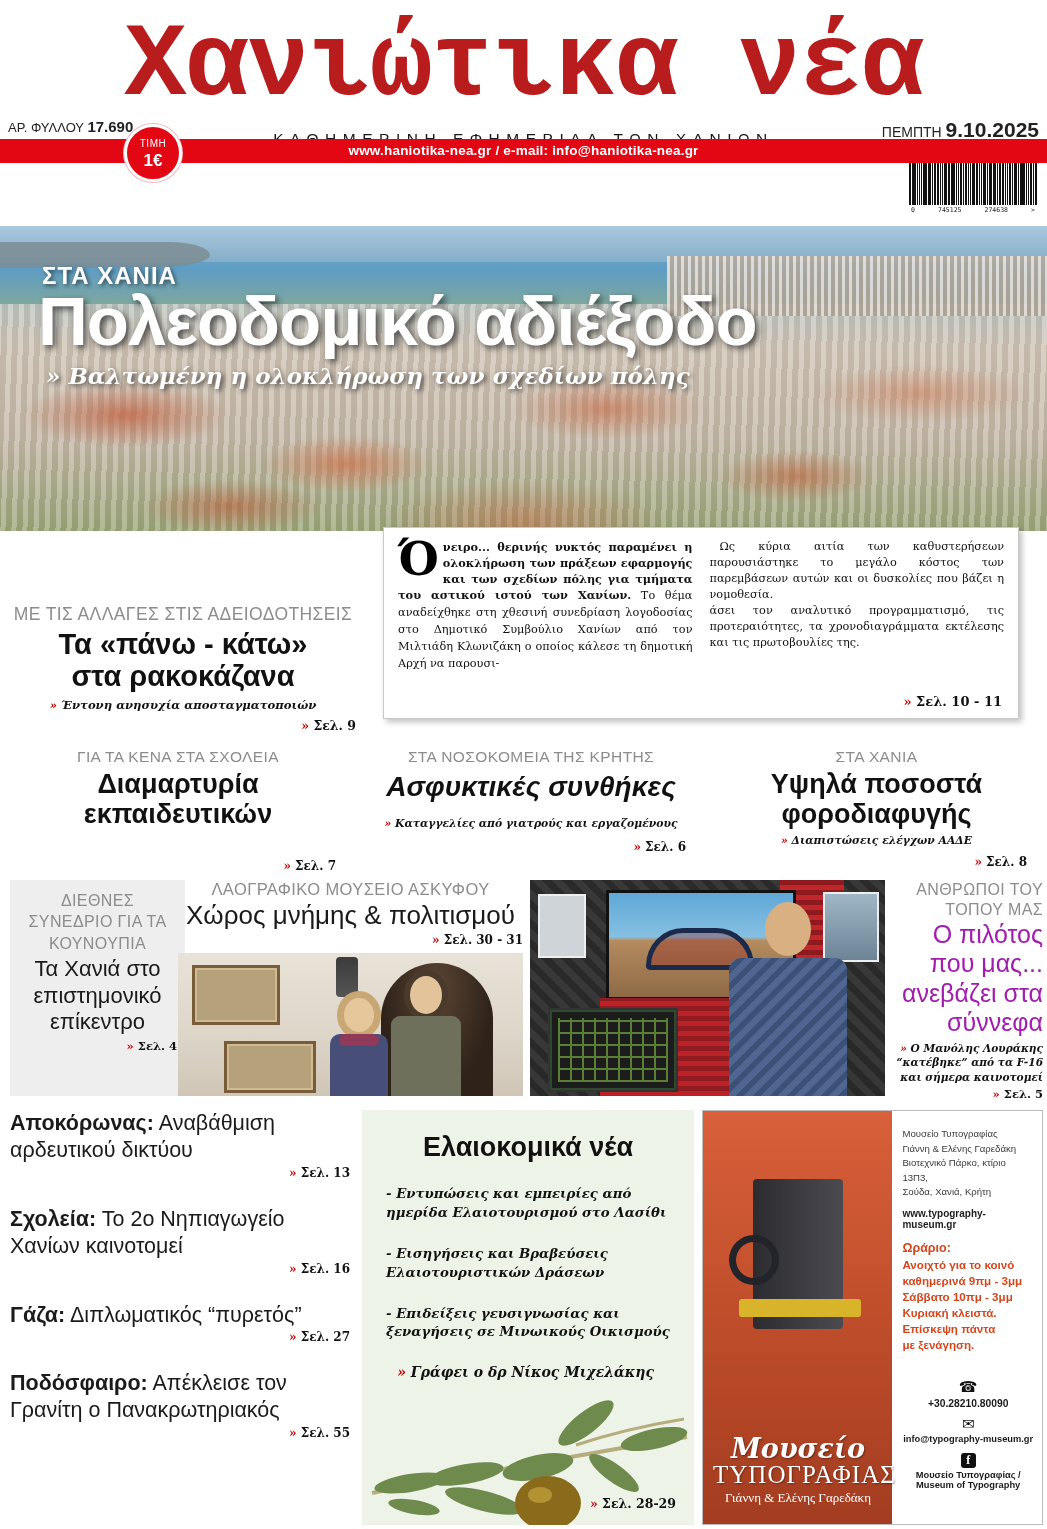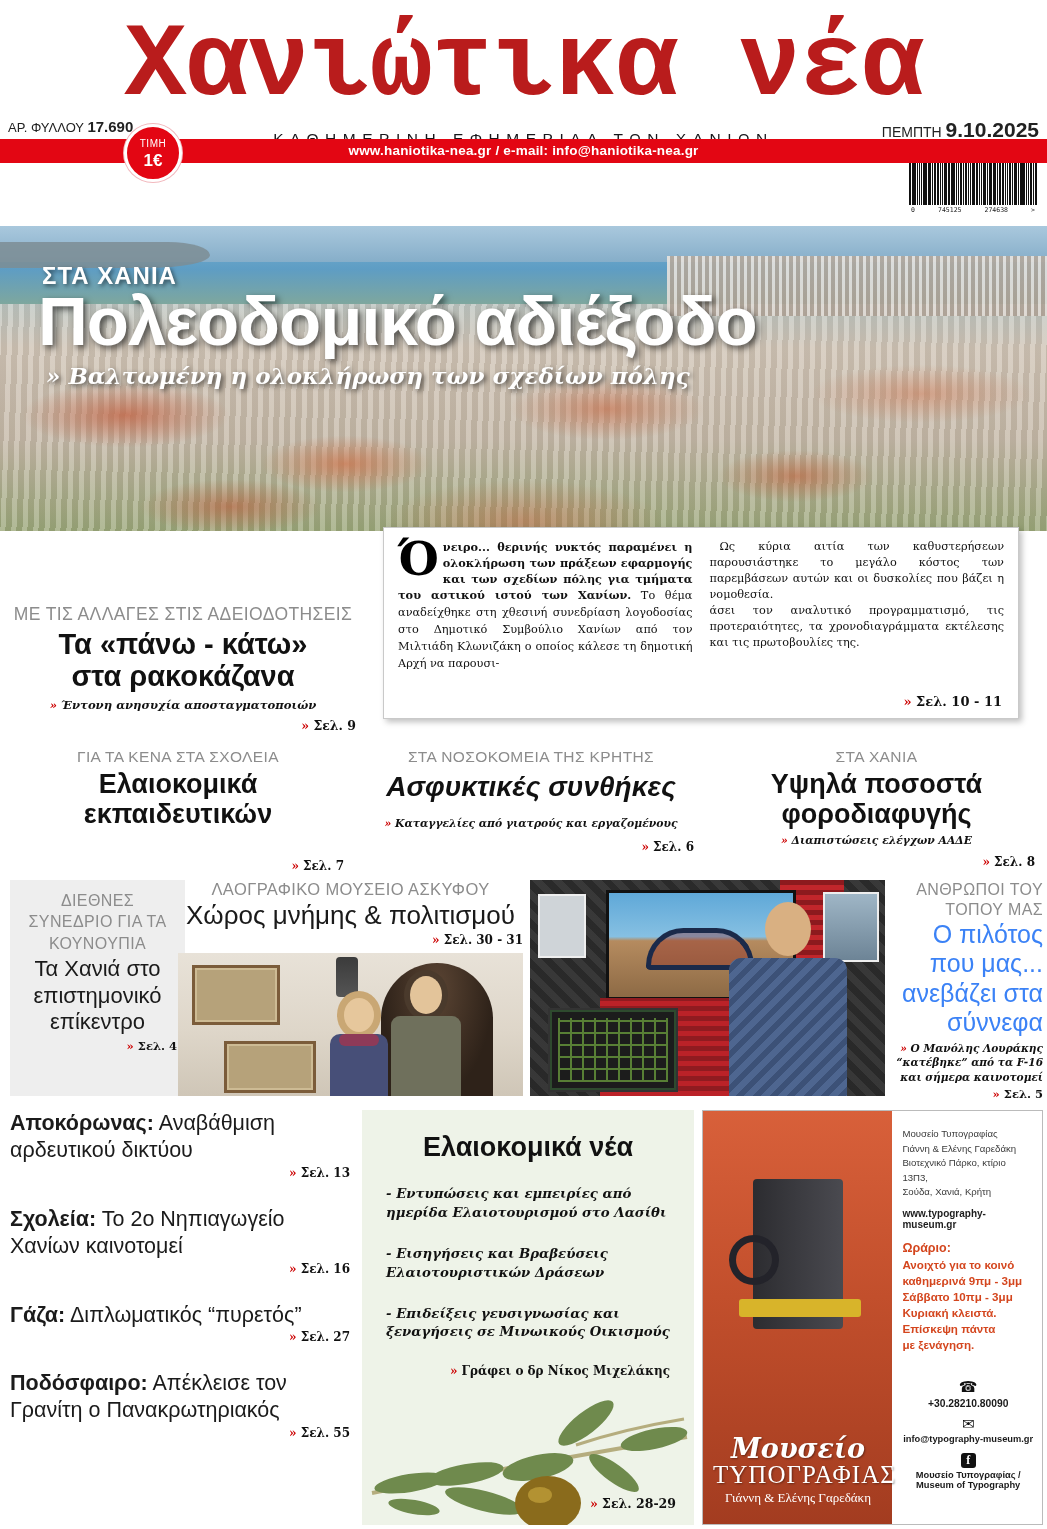--- a/index.html
+++ b/index.html
@@ -178,21 +178,21 @@
     font-family: "DejaVu Serif", serif; font-style: italic; font-weight: 700;
     font-size: 11.6px; color:#111; margin-top: 5px;
   }
   .ref-r {
     font-family: "DejaVu Serif", serif; font-weight: 700; font-size: 12.5px;
     color:#111; text-align: right; margin-top: 6px;
   }
 
   
   .trio { position: absolute; left: 0; top: 748px; width: 1047px; display: flex; }
-  .trio .cell { padding: 0 12px; text-align: center; }
+  .trio .cell { padding: 0 20px; text-align: center; }
   .trio .c-a { width: 356px; }
   .trio .c-b { width: 350px; }
   .trio .c-c { width: 341px; }
   .trio .kicker { font-size: 15.5px; }
   .trio .hl-bold { font-size: 27px; }
   .trio .hl-italic {
     font-family: "Liberation Sans", sans-serif; font-weight: 700; font-style: italic;
     font-size: 28px; line-height: 1.1; color:#111; margin-top: 6px;
   }
   .trio .deck { font-size: 10.8px; }
@@ -307,21 +307,21 @@
   }
   .pilotphoto .pic-r {
     position:absolute; right: 6px; top: 12px; width: 56px; height: 70px;
     background: linear-gradient(180deg,#9fb6c6,#6d8496); border:2px solid #eee;
   }
 
   .pilot-txt { position: absolute; left: 893px; top: 0; width: 150px; text-align: right; }
   .pilot-txt .kicker { font-size: 16px; line-height: 1.25; }
   .pilot-txt .hl-light {
     font-family: "Liberation Sans", sans-serif; font-weight: 300;
-    font-size: 25px; line-height: 1.17; color:#3b82f6;
+    font-size: 25px; line-height: 1.17; color:#a21caf;
   }
   .pilot-txt .deck { font-size: 10.6px; text-align: right; line-height:1.35; margin-top:4px;}
   .pilot-txt .ref-r { font-size: 11.5px; margin-top: 3px; }
 
   
   .bottom { position: absolute; left: 0; top: 1110px; width: 1047px; height: 419px; }
   .blist { position: absolute; left: 10px; top: 0; width: 340px; }
   .bitem { margin-bottom: 5px; }
   .bitem .line {
     font-family: "Liberation Sans", sans-serif; font-weight: 300;
@@ -338,23 +338,23 @@
   .olivebox h2 {
     text-align:center; font-family:"Liberation Sans", sans-serif; font-weight:700;
     font-size: 27px; color:#111; padding-top: 22px;
   }
   .olivebox ul { list-style:none; padding: 22px 24px 0 24px; }
   .olivebox li {
     font-family: "DejaVu Serif", serif; font-weight: 700; font-style: italic;
     font-size: 13.3px; line-height: 1.42; color:#111; margin-bottom: 22px;
   }
   .olivebox .byline {
-    text-align: right; padding-right: 24px;
-    font-family: "DejaVu Serif", serif; font-weight: 700; 
-    font-size: 12px; color:#111; margin-top: 2px;
+    text-align: right; padding-right: 40px;
+    font-family: "DejaVu Serif", serif; font-weight: 700; font-style: italic;
+    font-size: 14px; color:#111; margin-top: 2px;
   }
   .olive-ref {
     position: absolute; right: 18px; bottom: 14px;
     font-family:"DejaVu Serif", serif; font-weight:700; font-size:12.5px; color:#111;
   }
   .branch { position:absolute; left: 0; bottom: 0; width: 332px; height: 150px; }
 
   .admus {
     position: absolute; left: 702px; top: 0; width: 341px; height: 415px;
     border: 1px solid #bbb; display: flex; overflow: hidden; background:#fff;
@@ -529,21 +529,21 @@
       <span class="chev">»</span>
       <span>Σελ. 9</span>
     </div>
   </div>
 
   <div class="trio">
 
     <div class="cell c-a">
       <div class="kicker">ΓΙΑ ΤΑ ΚΕΝΑ ΣΤΑ ΣΧΟΛΕΙΑ</div>
       <div class="hl-bold">
-        <span>Ελαιοκομικά</span><br>
+        <span>Διαμαρτυρία</span><br>
         <span>εκπαιδευτικών</span>
       </div>
       <div class="ref-r" style="margin-top:30px">
         <span class="chev">»</span>
         <span>Σελ. 7</span>
       </div>
     </div>
 
     <div class="cell c-b">
       <div class="kicker">ΣΤΑ ΝΟΣΟΚΟΜΕΙΑ ΤΗΣ ΚΡΗΤΗΣ</div>

